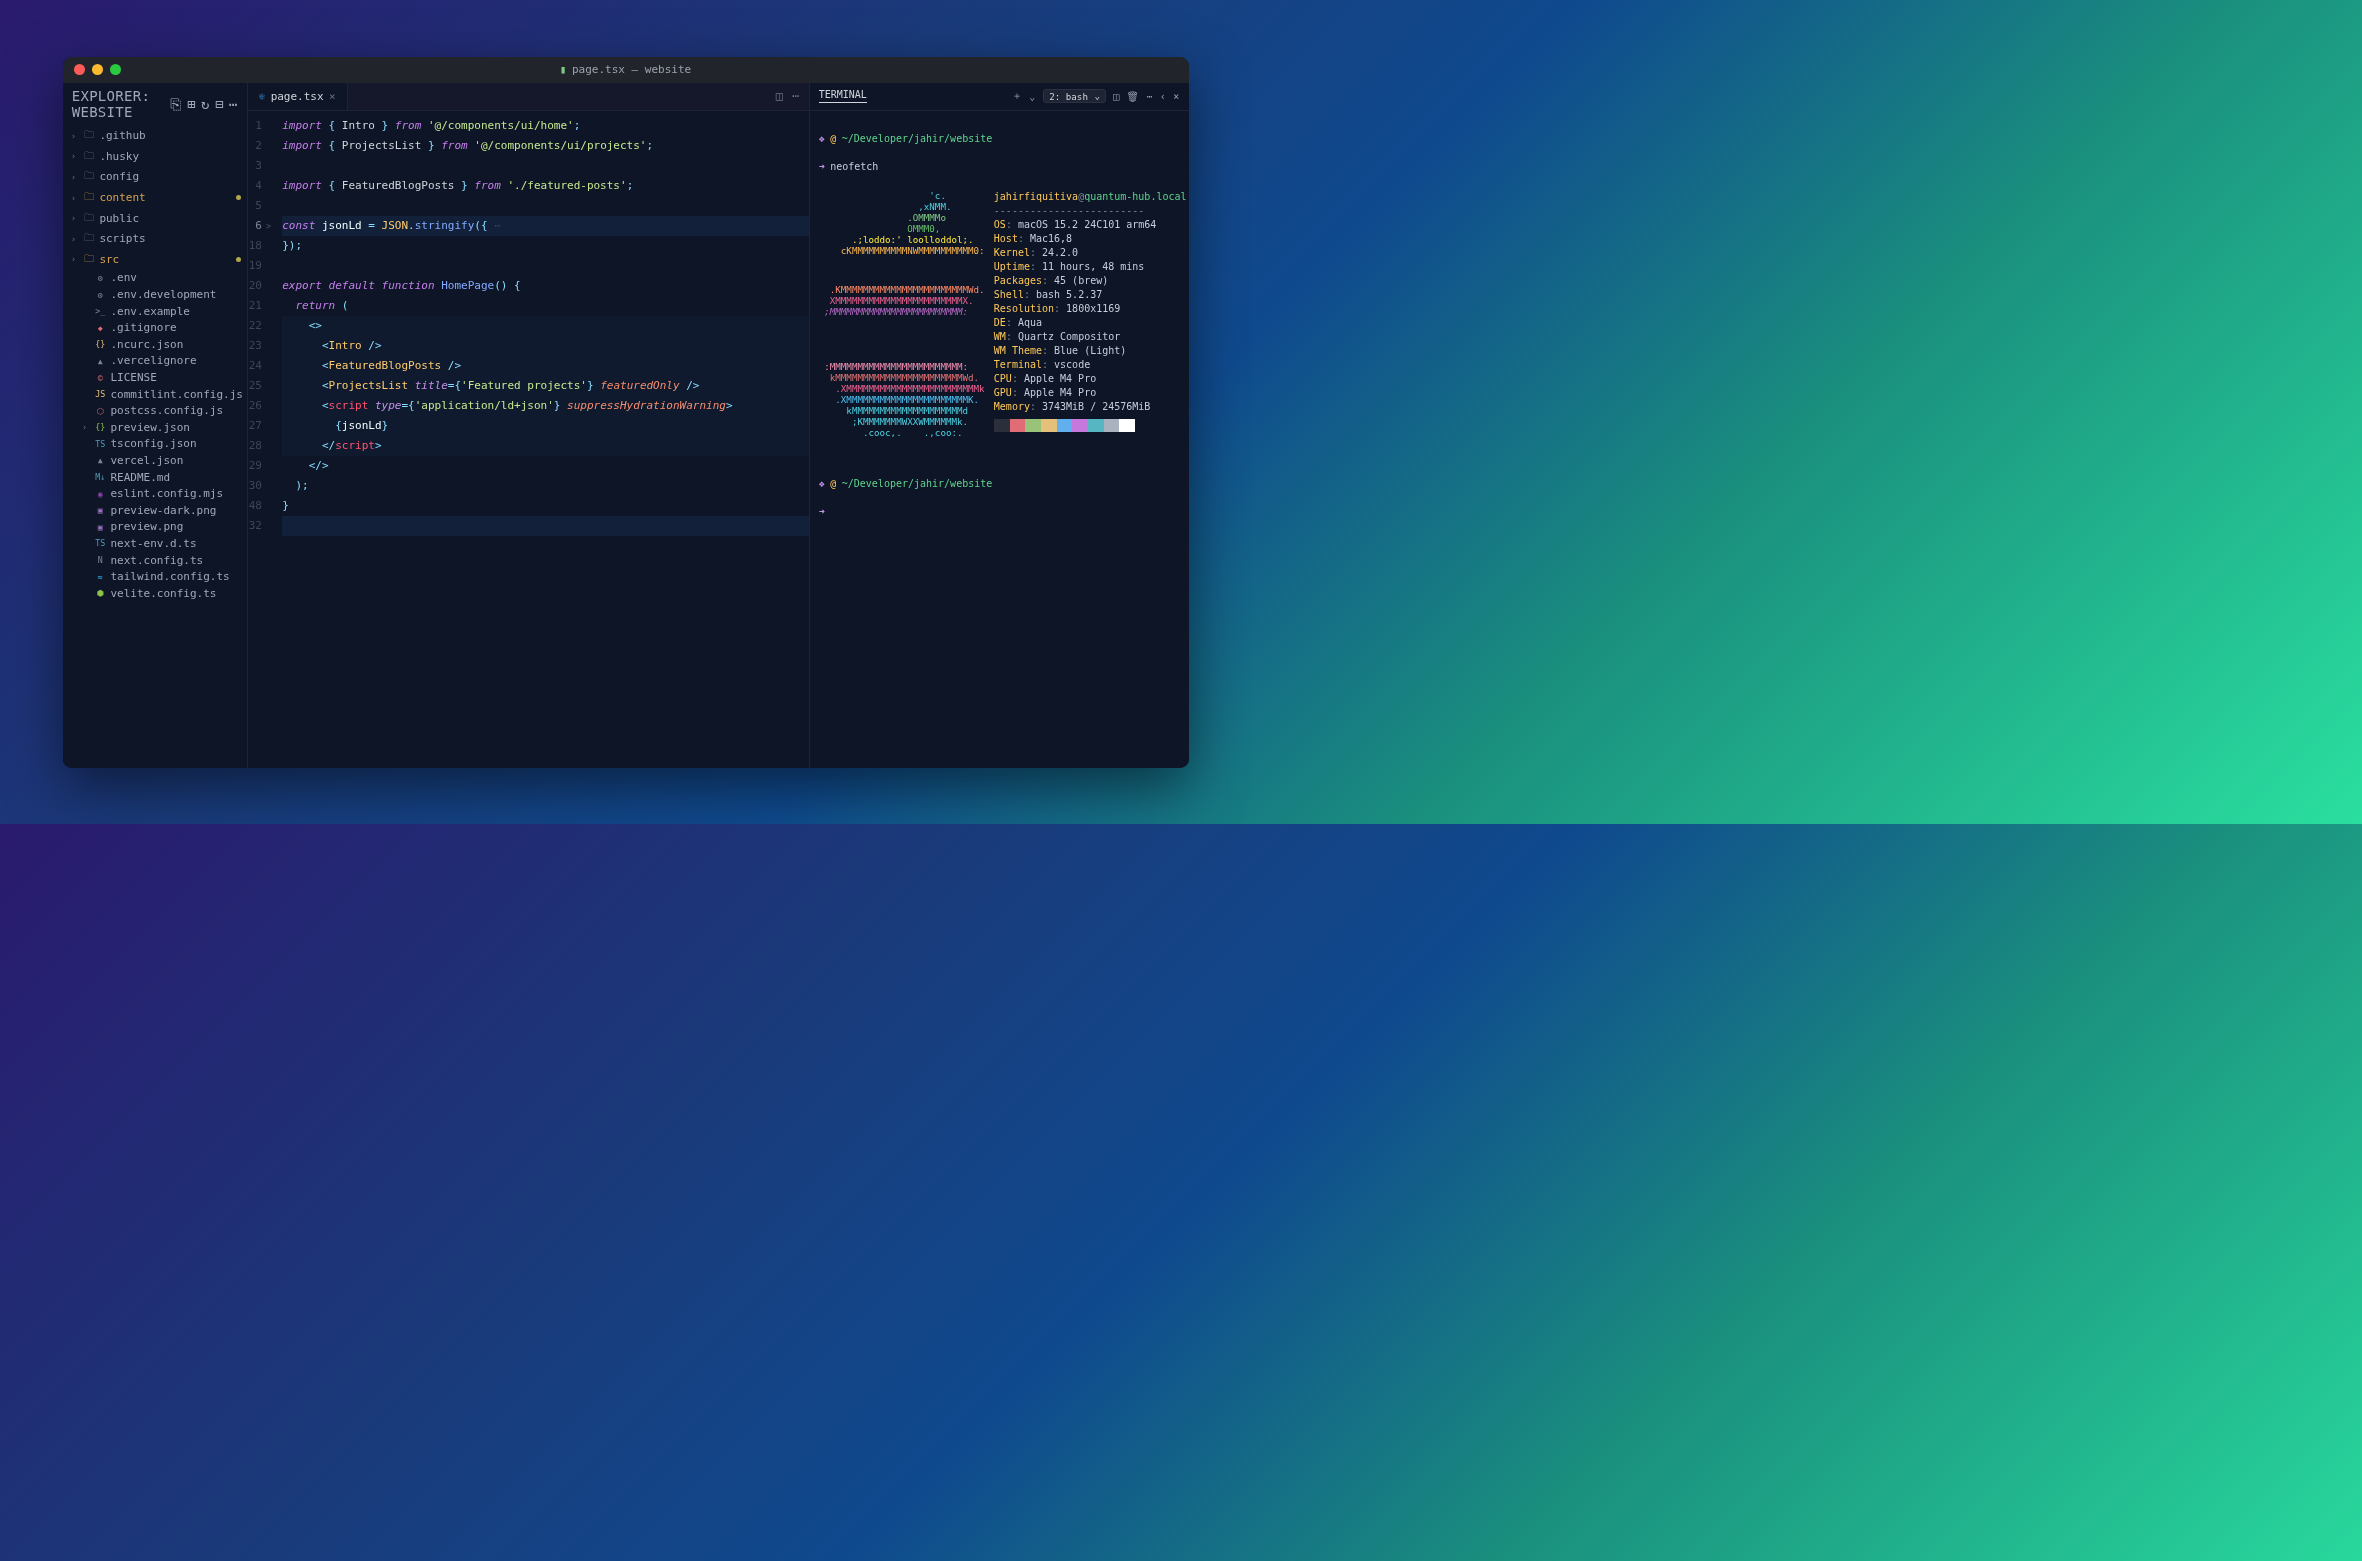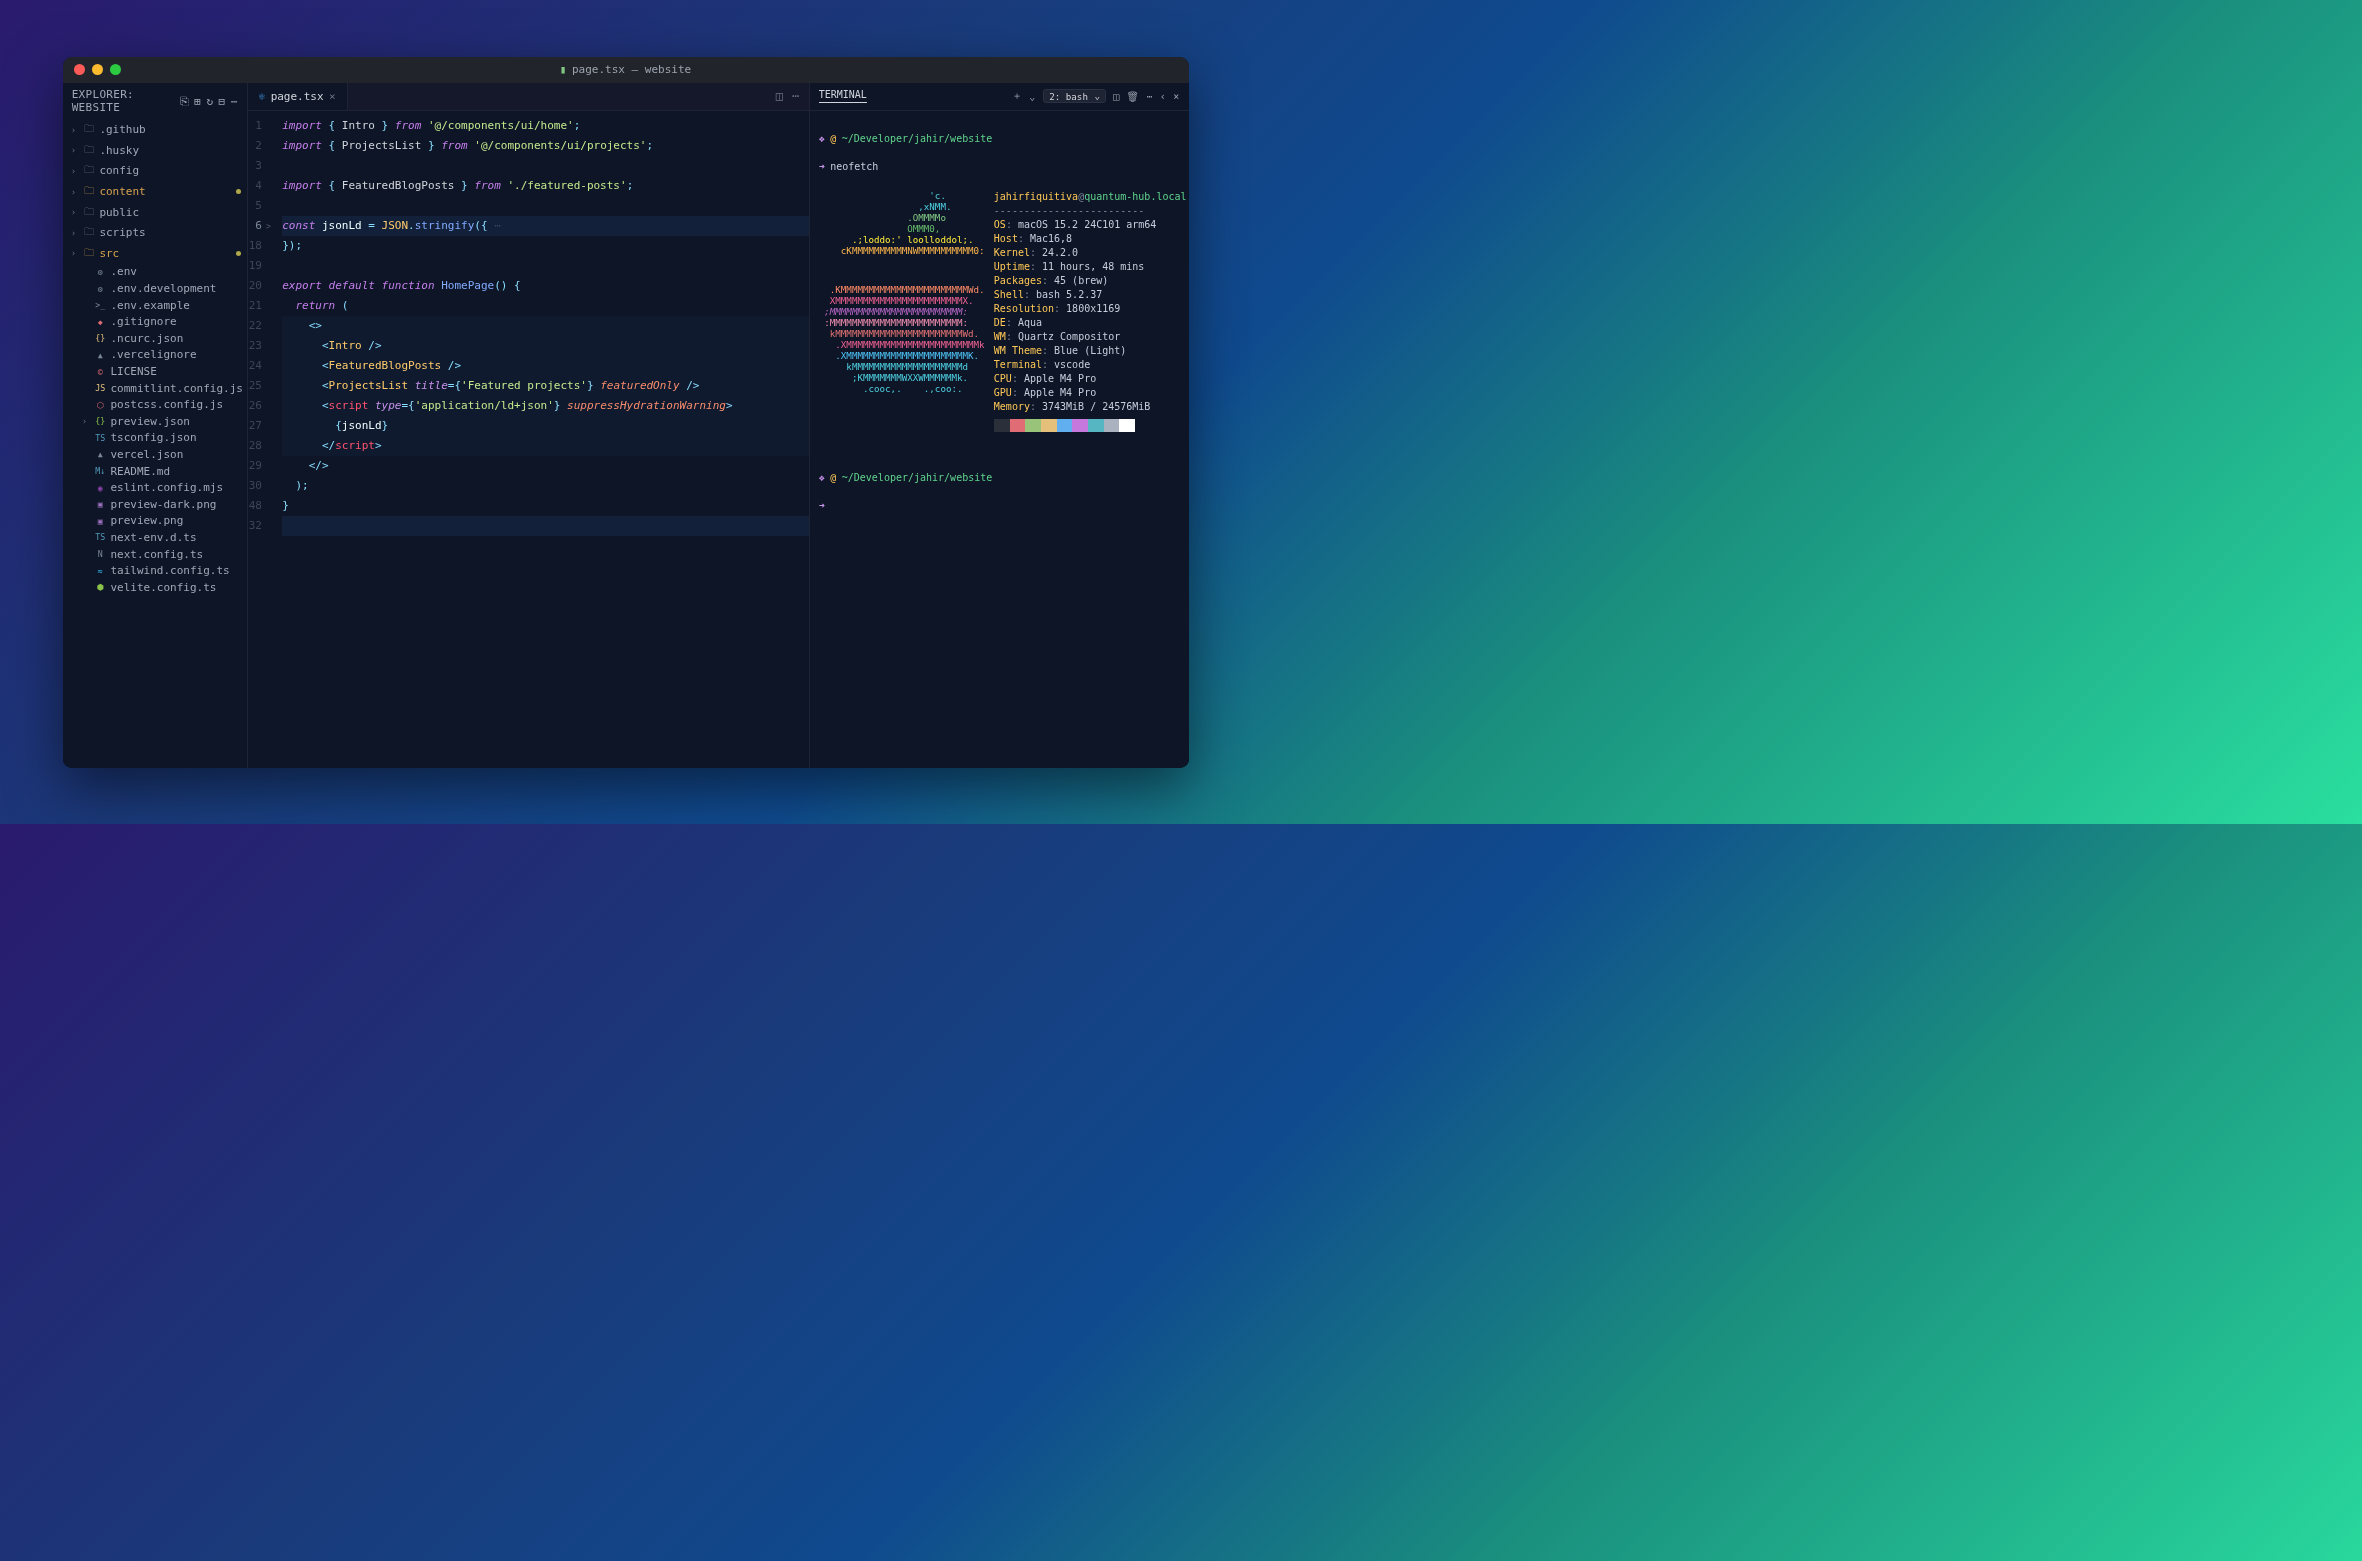--- a/index.html
+++ b/index.html
@@ -48,21 +48,21 @@
 .sidebar {
   width: 185px;
   background: #0d1526;
   border-right: 0.9px solid #1e2433;
   display: flex; flex-direction: column;
   font-size: 11px;
   color: #a0a8b7;
 }
 .sb-header {
   display: flex; align-items: center; justify-content: space-between;
-  padding: 5.5px 9.2px; font-size: 11px;
+  padding: 5.5px 9.2px; font-size: 14px;
 }
 .sb-header .lbl { letter-spacing: 0.3px; }
 .sb-icons { display: flex; gap: 5.5px; color: #a0a8b7; }
 .sb-icons span { cursor: pointer; }
 .tree { flex: 1; overflow: auto; padding-bottom: 7.4px; }
 .tree-item {
   display: flex; align-items: center; gap: 3.7px;
   padding: 1.8px 0 1.8px 5.5px; cursor: pointer; white-space: nowrap;
 }
 .chev { width: 11px; display: inline-block; text-align: center; color: #6b7280; font-size: 8.3px; }
@@ -134,21 +134,21 @@
 .ascii { color: #89ddff; font-size: 9.2px; line-height: 11px; }
 .ascii .l0 { color: #4dd0e1; }
 .ascii .l1 { color: #4dd0e1; }
 .ascii .l2 { color: #81c784; }
 .ascii .l3 { color: #66bb6a; }
 .ascii .l4 { color: #ffeb3b; }
 .ascii .l5 { color: #ffb74d; }
 .ascii .l6 { color: #ff8a65; margin-top: 28px; }
 .ascii .l7 { color: #f06292; }
 .ascii .l8 { color: #ba68c8; font-style: italic; }
-.ascii .l9 { color: #f48fb1; }
+.ascii .l9 { color: #f48fb1; margin-top: 44px; }
 .ascii .l10 { color: #e57373; }
 .ascii .l11 { color: #f06292; text-align: right; }
 .ascii .l12 { color: #4fc3f7; }
 .ascii .l13 { color: #4dd0e1; }
 .ascii .l14 { color: #4dd0e1; }
 .neo-info .key { color: #ffc857; }
 .neo-info .user { color: #ffc857; }
 .neo-info .host { color: #5fd38d; }
 .neo-info .sep { color: #7a8699; }
 .palette { display: flex; margin-top: 5.5px; }

